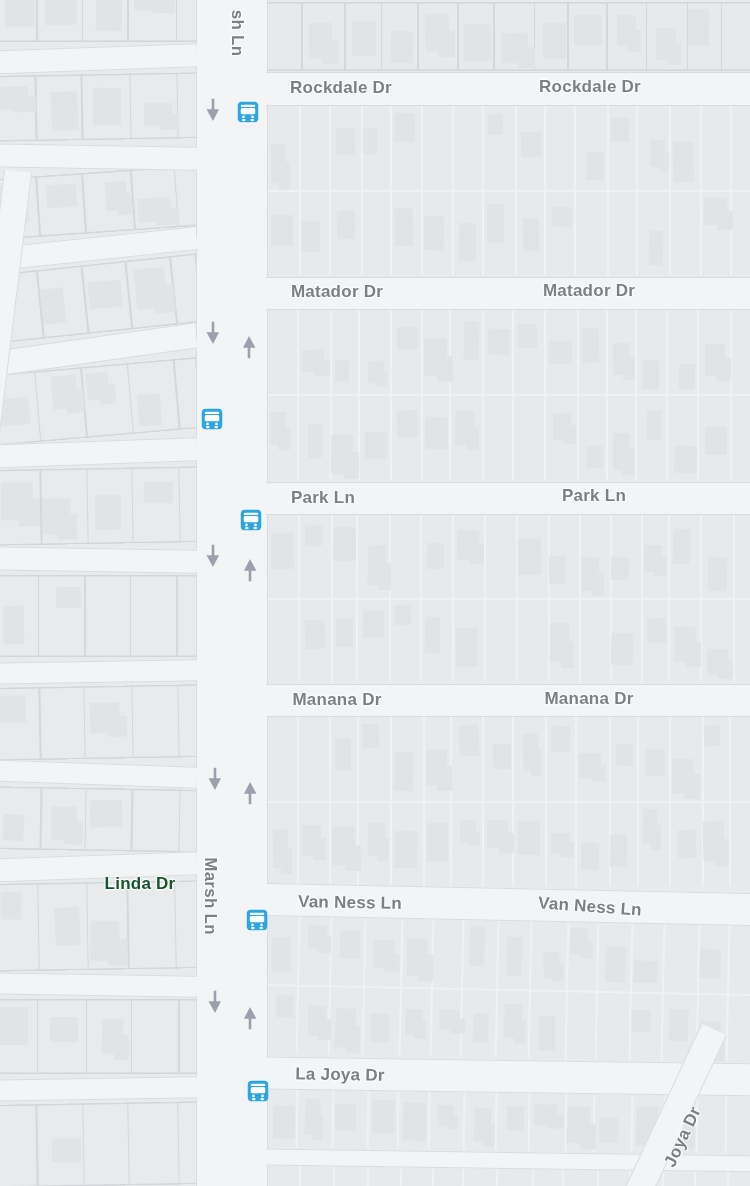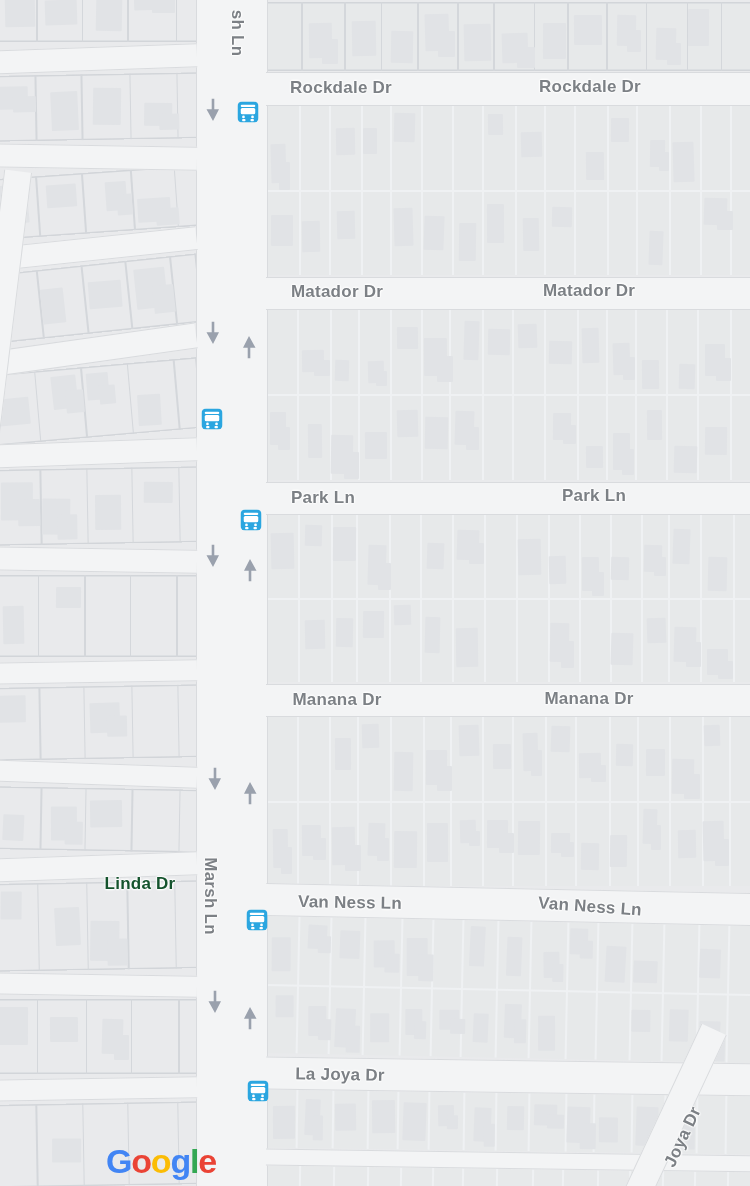--- a/index.html
+++ b/index.html
@@ -595,14 +595,13 @@
       <div style="position: absolute; left: 258px; top: 1093px; transform: translate(-50%, -50%); cursor: pointer;"><svg width="21" height="21" viewBox="0 0 20 20">
           <rect width="20" height="20" rx="4.4" fill="#2ba6e0"></rect>
           <rect x="3.1" y="3.1" width="13.8" height="2.1" rx="1" fill="#fff"></rect>
           <rect x="3.1" y="6.1" width="13.8" height="6.1" rx="1.5" fill="#fff"></rect>
           <circle cx="5.7" cy="14.7" r="1.3" fill="#fff"></circle>
           <circle cx="14.3" cy="14.7" r="1.3" fill="#fff"></circle>
           <rect x="4.4" y="16.7" width="3.2" height="2" rx="0.7" fill="#fff"></rect>
           <rect x="12.4" y="16.7" width="3.2" height="2" rx="0.7" fill="#fff"></rect>
         </svg></div>
     </div>
-  <div id="google-logo"><span style="color: rgb(66, 133, 244);">G</span><span style="color: rgb(234, 67, 53);">o</span><span style="color: rgb(251, 188, 5);">o</span><span style="color: rgb(66, 133, 244);">g</span><span style="color: rgb(52, 168, 83);">l</span><span style="color: rgb(234, 67, 53);">e</span></div>
 </div>
 
 </body></html>

